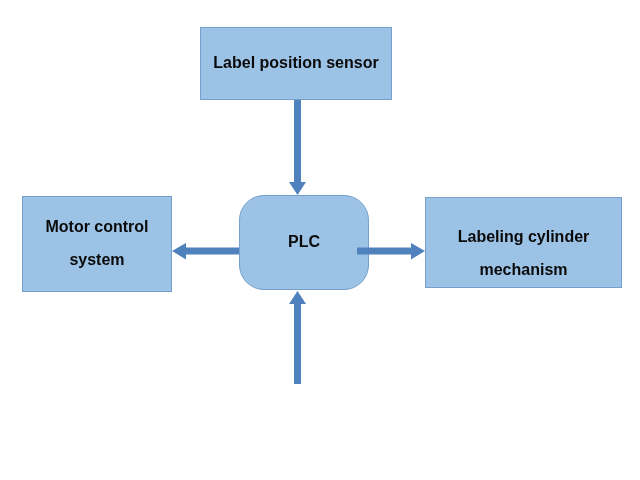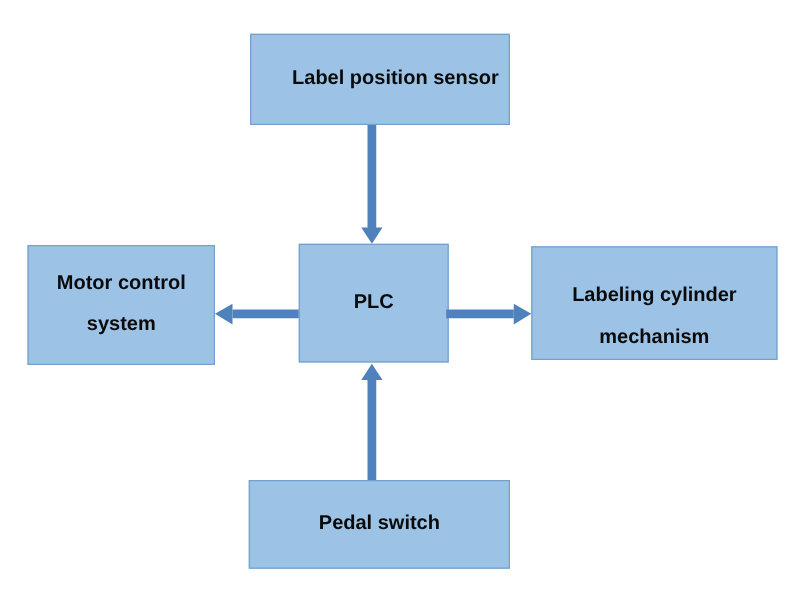--- a/index.html
+++ b/index.html
@@ -23,22 +23,22 @@
     display: flex;
     align-items: center;
     justify-content: center;
     text-align: center;
     font-weight: 700;
     font-size: 16px;
     color: #0a0a0a;
     line-height: 2.05;
     padding: 0 8px;
   }
-  #node-sensor   { left: 200px; top:  27px; width: 208px; height: 73px; justify-content: flex-end; }
-  #node-plc      { left: 239px; top: 195px; width: 120px; height: 95px; }
+  #node-sensor   { left: 200px; top:  27px; width: 192px; height: 73px; }
+  #node-plc      { left: 239px; top: 195px; width: 130px; height: 95px; border-radius: 25px; }
   #node-motor    { left:  22px; top: 196px; width: 150px; height: 96px; }
   #node-cylinder { left: 425px; top: 197px; width: 197px; height: 91px; align-items: flex-end; }
   #node-pedal    { left: 199px; top: 384px; width: 209px; height: 71px; }
   #arrow-layer {
     position: absolute;
     left: 0; top: 0;
     width: 640px;
     height: 480px;
     pointer-events: none;
   }
@@ -64,23 +64,20 @@
   </div>
 
   <div class="node" id="node-motor">
     <span>Motor control system</span>
   </div>
 
   <div class="node" id="node-cylinder">
     <span>Labeling cylinder mechanism</span>
   </div>
 
-  <div class="node" id="node-pedal">
-    <span>Pedal switch</span>
-  </div>
 
   <svg id="arrow-layer" viewBox="0 0 640 480" xmlns="http://www.w3.org/2000/svg">
 
     <g>
       <line x1="297.5" y1="100" x2="297.5" y2="183"></line>
       <polygon points="289,182 306,182 297.5,195"></polygon>
     </g>
 
     <g>
       <line x1="239" y1="251" x2="186" y2="251"></line>

